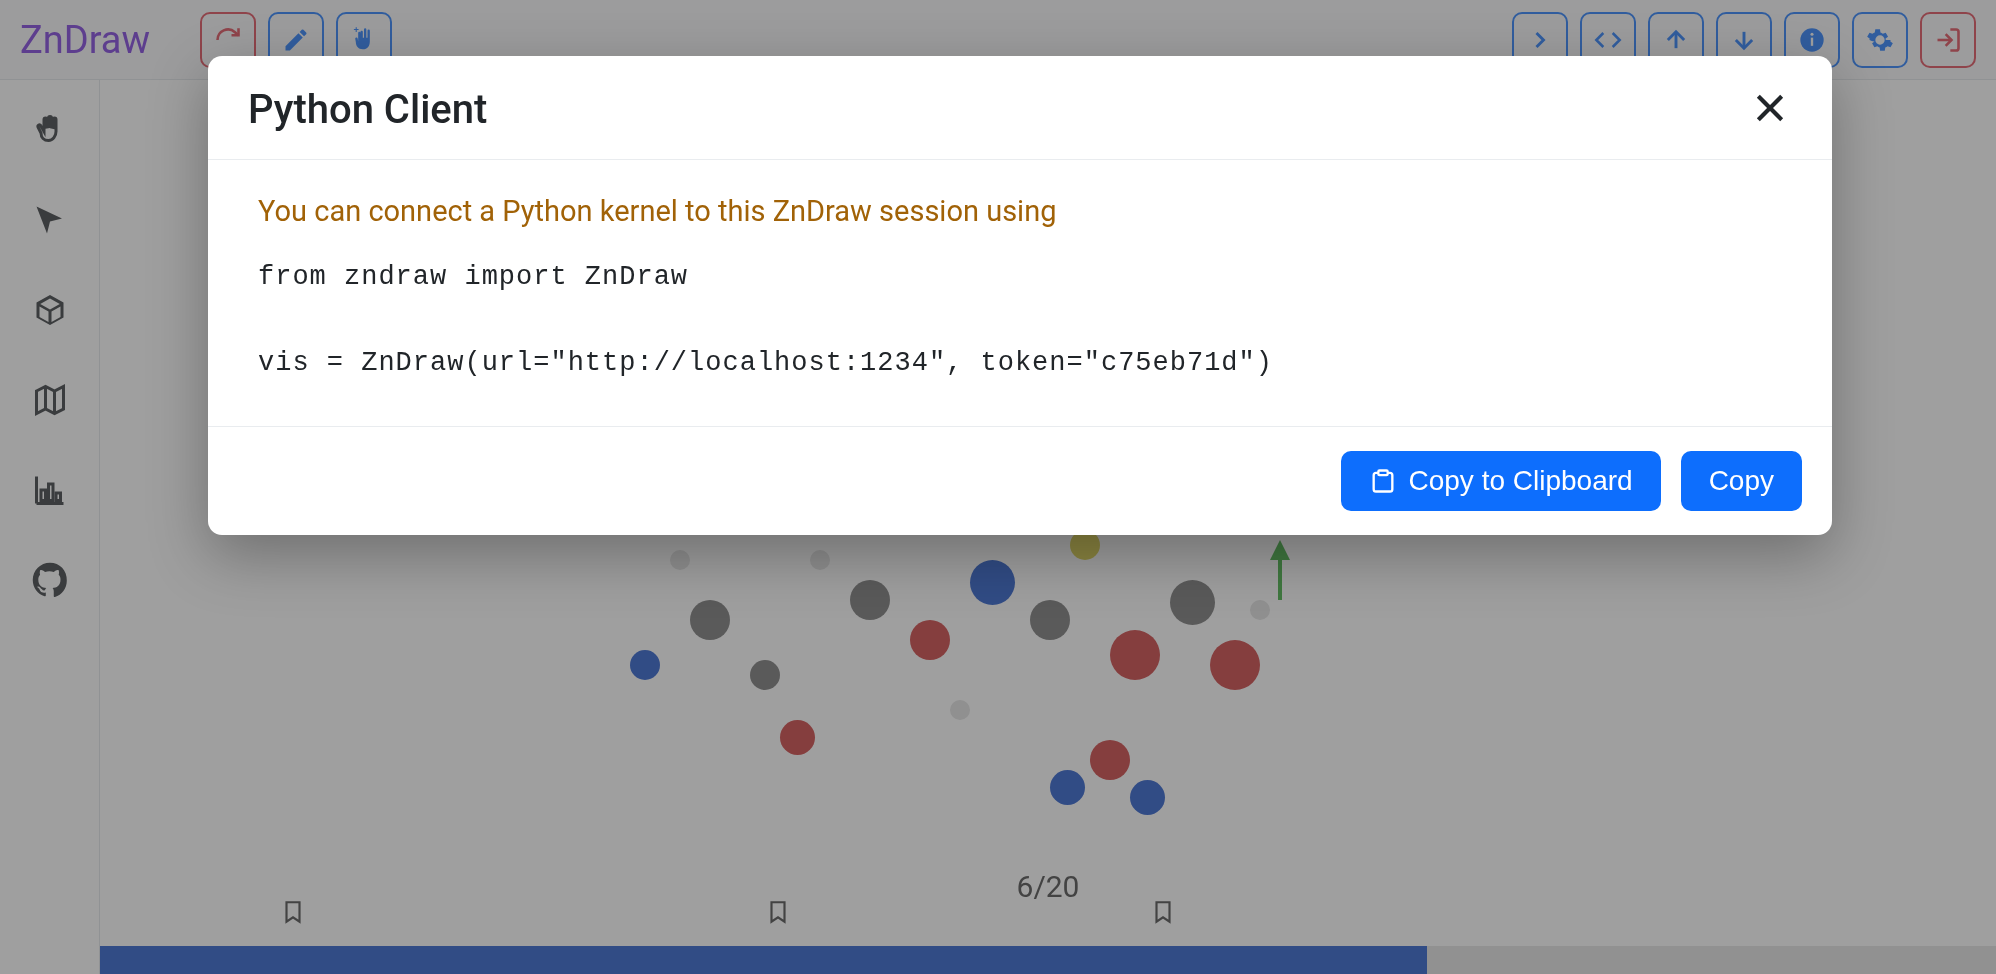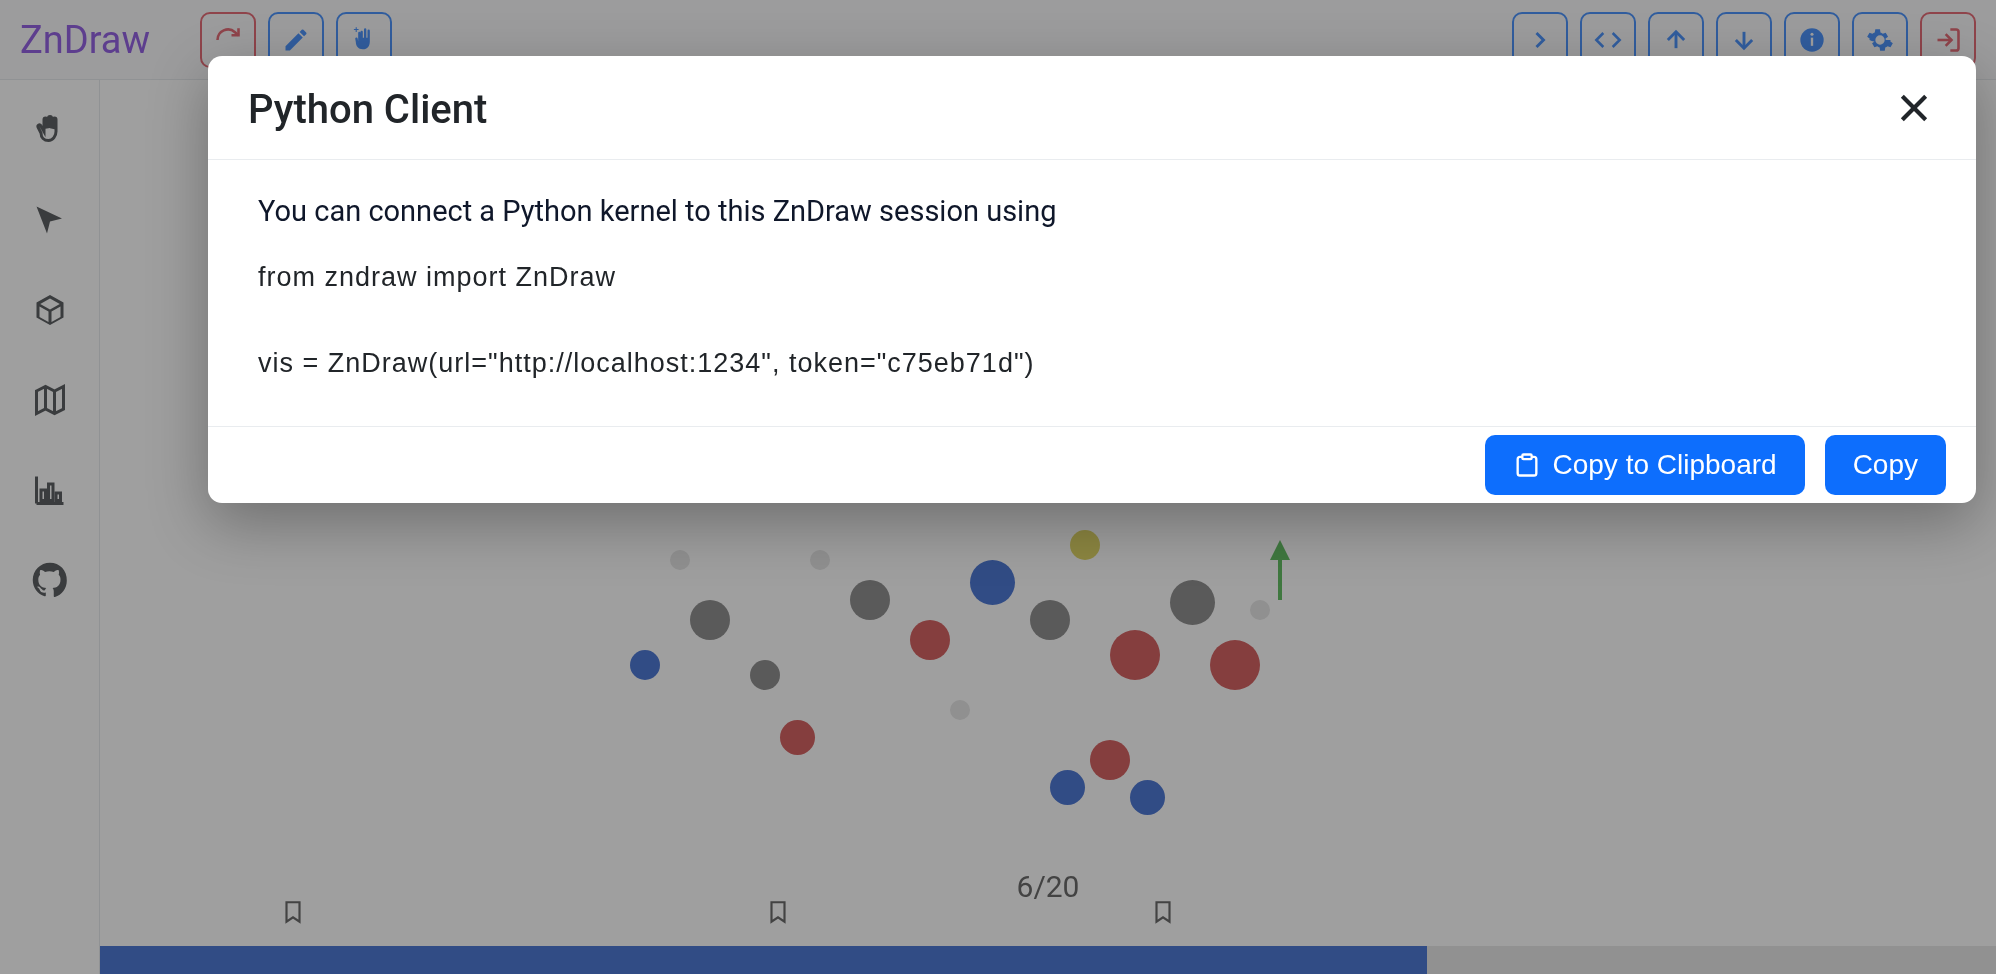--- a/index.html
+++ b/index.html
@@ -108,21 +108,21 @@
 }
 
 
 .overlay {
   position: absolute; inset: 0;
   background: rgba(80,80,80,0.55);
 }
 .modal {
   position: absolute;
   left: 208px; top: 56px;
-  width: 1768px;
+  width: 1624px;
   background: #fff;
   border-radius: 14px;
   box-shadow: 0 20px 60px rgba(0,0,0,.3);
   overflow: hidden;
 }
 .modal-header {
   padding: 30px 40px 26px 40px;
   border-bottom: 1px solid #e9ecef;
   display: flex;
   align-items: center;
@@ -131,32 +131,32 @@
 .modal-close {
   margin-left: auto;
   width: 44px; height: 44px;
   background: none; border: none; cursor: pointer;
   color: #212529;
 }
 .modal-close svg { width: 40px; height: 40px; }
 .modal-body {
   padding: 34px 50px 40px 50px;
 }
-.modal-desc { font-size: 29px; color: #0f172a; margin-bottom: 28px; }
+.modal-desc { font-size: 29px; color: #a16207; margin-bottom: 28px; }
 .code-block {
-  font-family: Liberation Sans, sans-serif;
+  font-family: Liberation Mono, monospace;
   font-size: 27px;
   white-space: pre;
   color: #212529;
   letter-spacing: 1px;
   line-height: 1.6;
 }
 .modal-footer {
   border-top: 1px solid #e9ecef;
-  padding: 8px 30px;
+  padding: 24px 30px;
   display: flex;
   justify-content: flex-end;
   gap: 20px;
 }
 .btn-primary {
   background: #0d6efd;
   color: #fff;
   border: none;
   border-radius: 10px;
   padding: 14px 28px;

